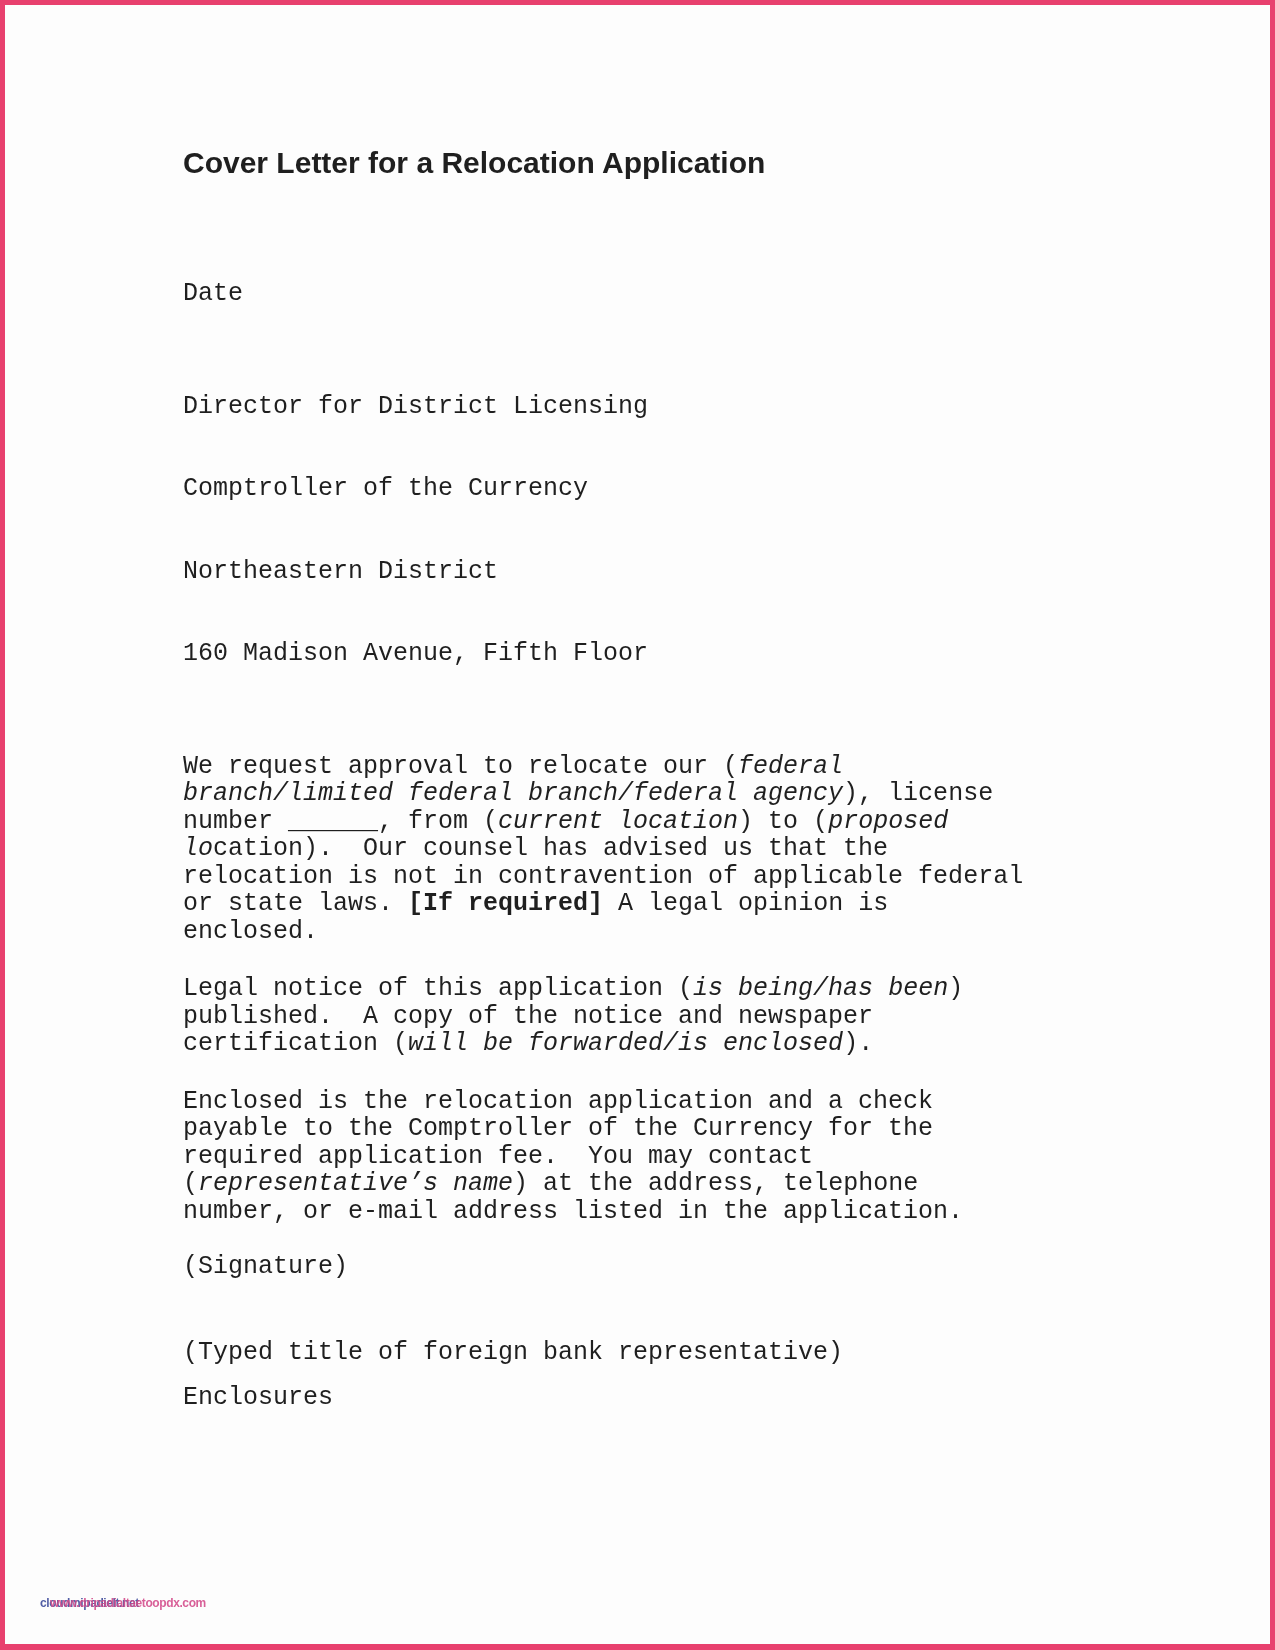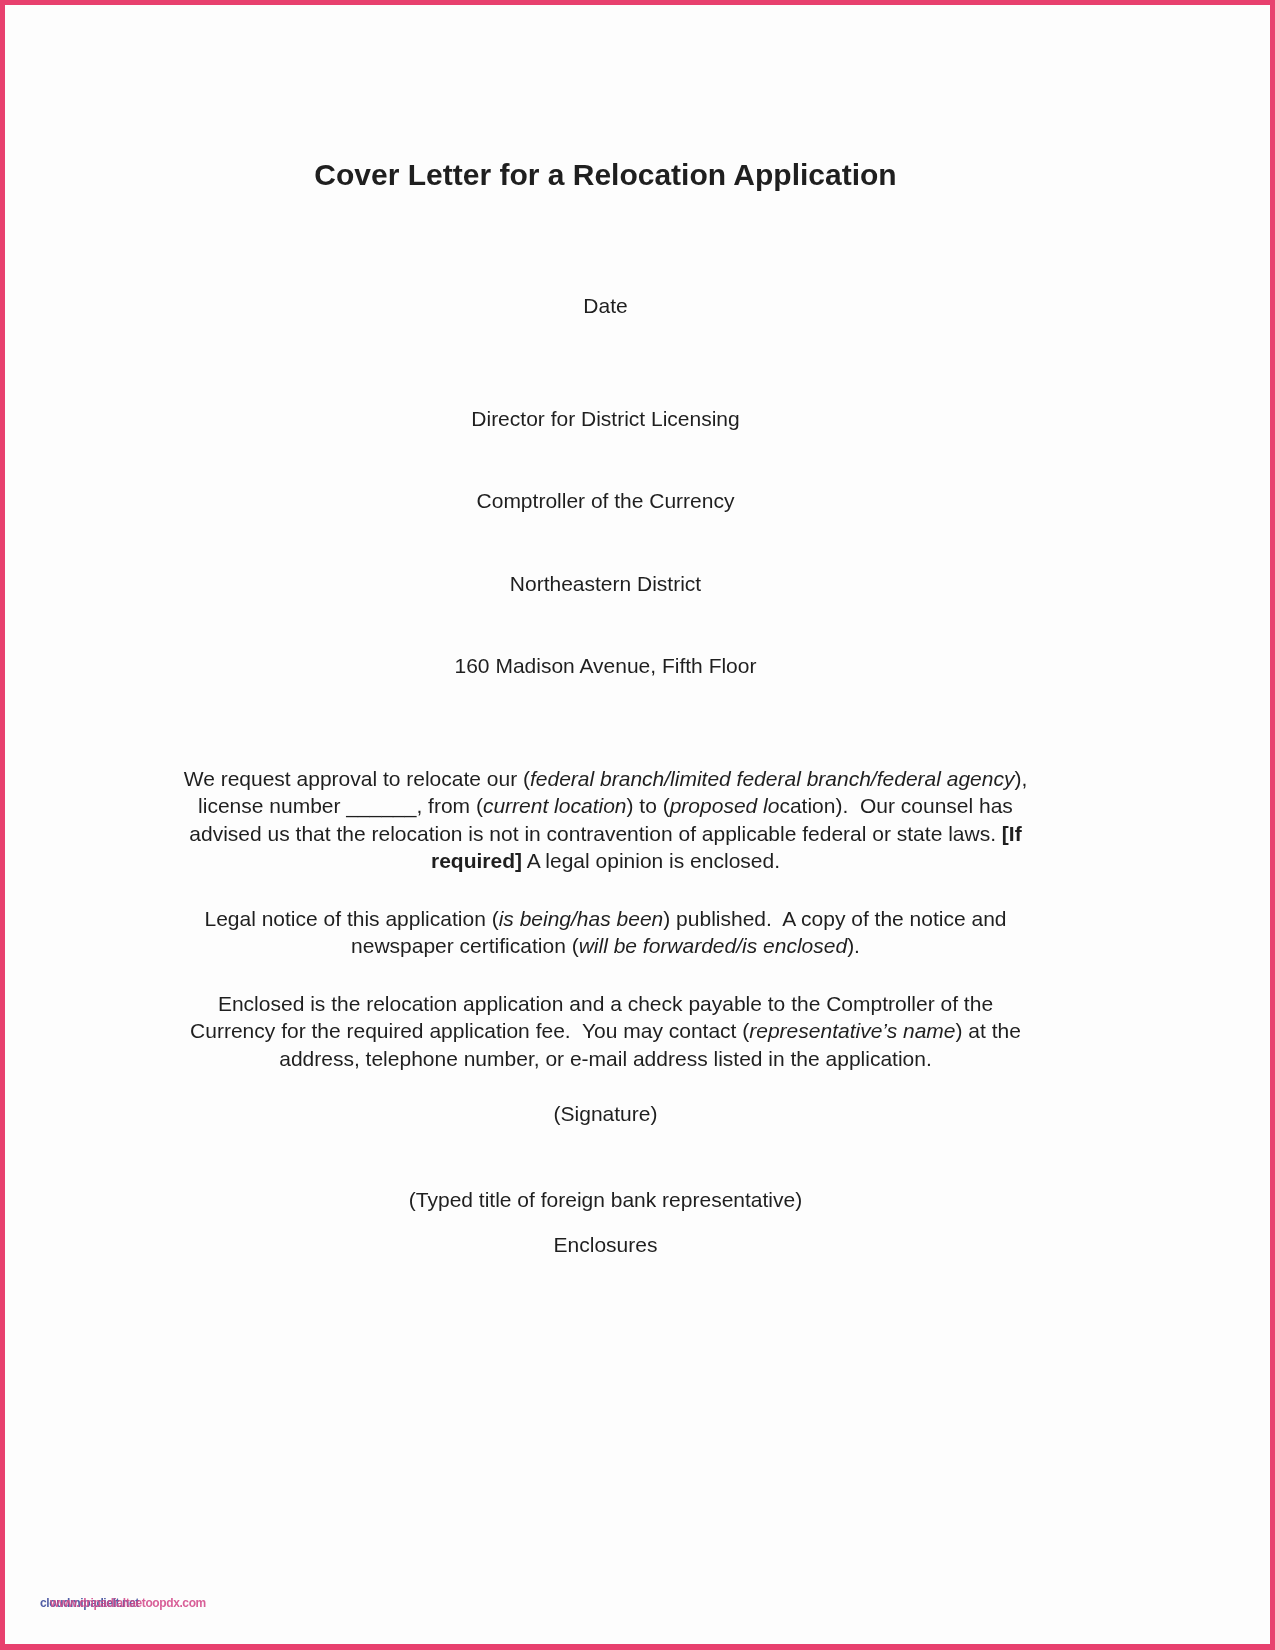--- a/index.html
+++ b/index.html
@@ -20,36 +20,36 @@
     position:relative;
     width:1275px;height:1650px;
     background:var(--page-bg);
     border:5px solid var(--accent);
     border-bottom-width:6px;
     color:var(--ink);
     overflow:hidden;
   }
   .content{
     position:absolute;
-    left:178px;top:148px;
+    left:178px;top:136px;
     width:845px;
-    text-align:center;
   }
   .doc-title{
     font-size:30px;
     font-weight:bold;
     line-height:44px;
     margin:0 0 95px 0;
     letter-spacing:0px;
   }
   .para{
-    font-size:21px;
+    font-size:25px;
     line-height:27.5px;
     margin:0 0 30px 0;
     white-space:pre-wrap;
+    font-family:Liberation Mono, monospace;
   }
   .para.addr{margin-bottom:30px;}
   .para.tight{margin-bottom:28px;}
   .para.after-closing{margin-bottom:90px;}
   .para.sig-gap{margin-bottom:58px;}
   .para.sig-gap2{margin-bottom:56px;}
   .para.pre-enclosures{margin-bottom:18px;}
   .para.last{margin-bottom:0;}
   .i{font-style:italic;}
   .b{font-weight:bold;}

